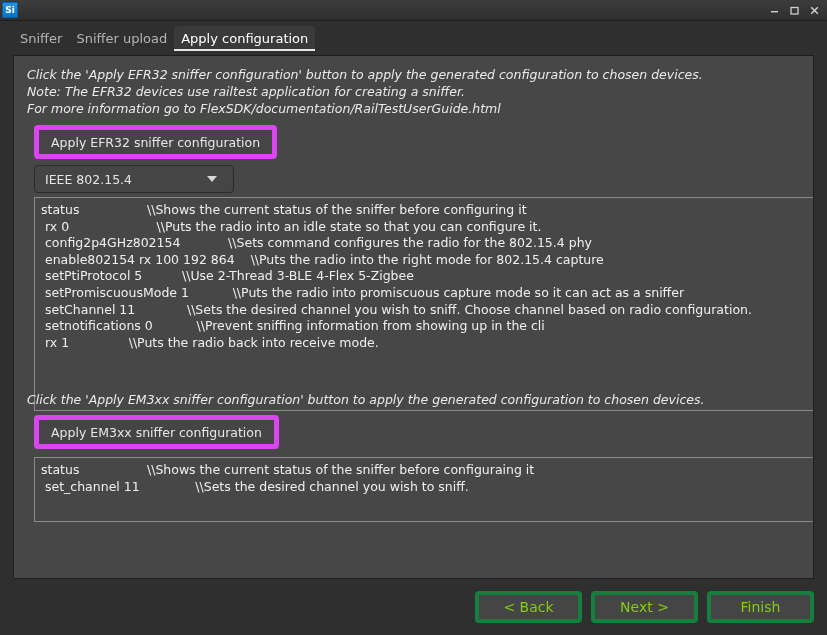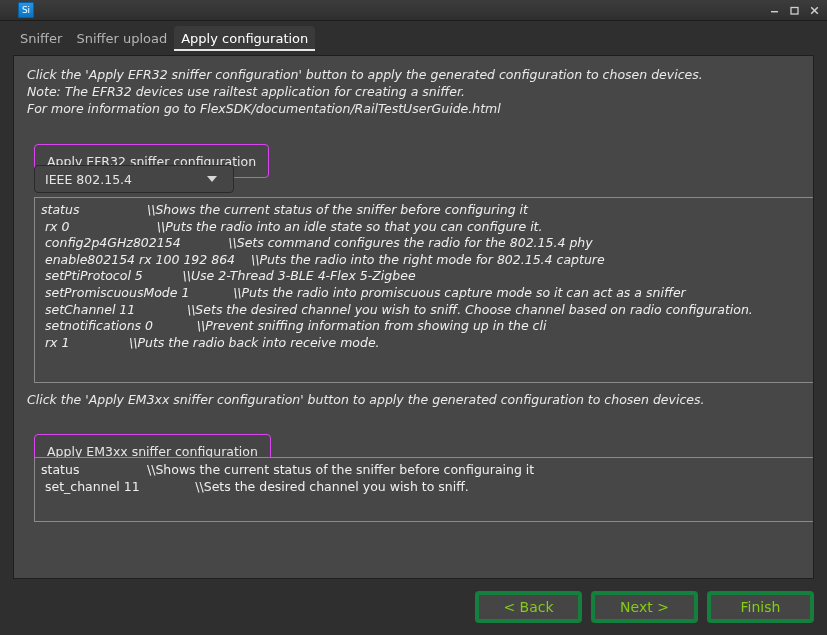--- a/index.html
+++ b/index.html
@@ -30,27 +30,27 @@
     background: linear-gradient(to bottom, #3c3c3c 0%, #353535 55%, #2e2e2e 100%);
     border-bottom: 1px solid #1c1c1c;
     display: flex;
     align-items: center;
     flex: 0 0 auto;
     position: relative;
   }
   .app-icon {
     width: 16px;
     height: 16px;
-    margin-left: 18px;
+    margin-left: 2px;
     background: linear-gradient(to bottom, #2196e8 0%, #0a74c4 100%);
     border: 1px solid #0d5f9e;
     border-radius: 1px;
     color: #ffffff;
     font-size: 9px;
-    font-weight: normal;
+    font-weight: bold;
     font-family: "DejaVu Sans", "Liberation Sans", sans-serif;
     display: flex;
     align-items: center;
     justify-content: center;
     line-height: 1;
     box-sizing: border-box;
   }
   .title-text {
     margin-left: 8px;
     font-size: 11px;
@@ -127,29 +127,28 @@
     color: #eaeaea;
     line-height: 17px;
     white-space: nowrap;
   }
 
   .btn {
     display: inline-flex;
     align-items: center;
     justify-content: center;
     background: #454545;
-    border: 1px solid #d946ef;
+    border: 5px solid #d946ef;
     border-radius: 4px;
     color: #e6e6e6;
     font-size: 12.5px;
     height: 34px;
     padding: 0 12px;
     box-sizing: border-box;
     white-space: nowrap;
-    margin-top: 19px;
   }
 
   .combo {
     display: flex;
     align-items: center;
     background: #454545;
     border: 1px solid #2a2a2a;
     border-radius: 4px;
     color: #e6e6e6;
     font-size: 12.5px;
@@ -252,21 +251,21 @@
         <div class="info-line">For more information go to FlexSDK/documentation/RailTestUserGuide.html</div>
       </div>
 
       <div class="btn abs" style="left:8px; top:59px;">Apply EFR32 sniffer configuration</div>
 
       <div class="combo abs" style="left:8px; top:99px;">
         <span>IEEE 802.15.4</span>
         <span class="caret"></span>
       </div>
 
-      <div class="textarea abs" style="left:8px; top:131px; width:780px; height:186px;font-style:italic;">
+      <div class="textarea abs" style="left:8px; top:131px; width:780px; height:214px;">
         <div class="ta-line">status                 \\Shows the current status of the sniffer before configuring it</div>
         <div class="ta-line"> rx 0                      \\Puts the radio into an idle state so that you can configure it.</div>
         <div class="ta-line"> config2p4GHz802154            \\Sets command configures the radio for the 802.15.4 phy</div>
         <div class="ta-line"> enable802154 rx 100 192 864    \\Puts the radio into the right mode for 802.15.4 capture</div>
         <div class="ta-line"> setPtiProtocol 5          \\Use 2-Thread 3-BLE 4-Flex 5-Zigbee</div>
         <div class="ta-line"> setPromiscuousMode 1           \\Puts the radio into promiscuous capture mode so it can act as a sniffer</div>
         <div class="ta-line"> setChannel 11             \\Sets the desired channel you wish to sniff. Choose channel based on radio configuration.</div>
         <div class="ta-line"> setnotifications 0           \\Prevent sniffing information from showing up in the cli</div>
         <div class="ta-line"> rx 1               \\Puts the radio back into receive mode.</div>
       </div>

